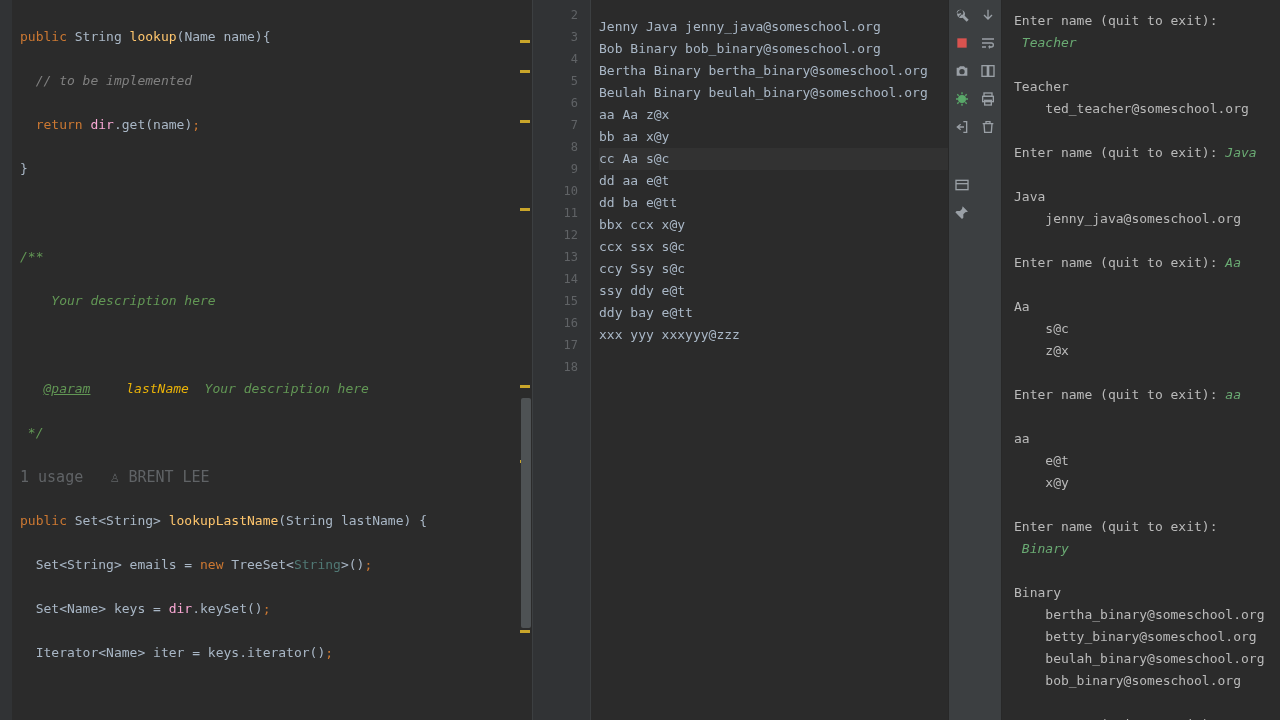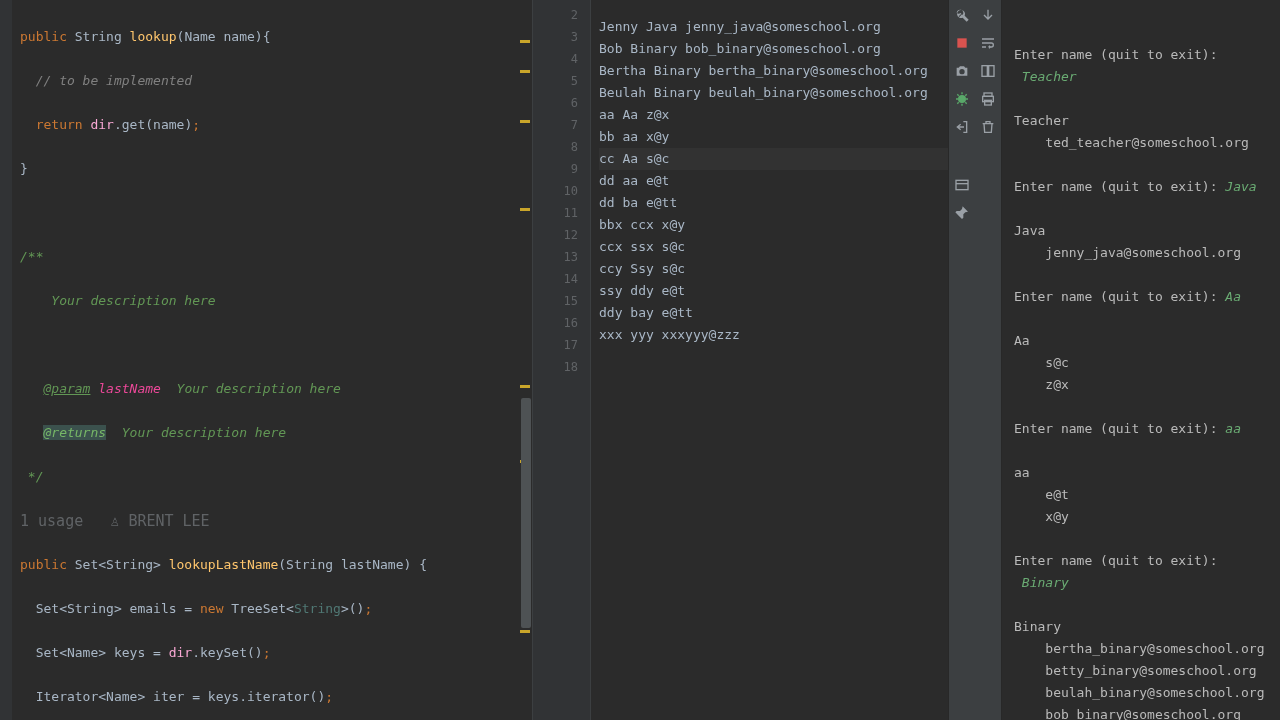--- a/index.html
+++ b/index.html
@@ -20,21 +20,21 @@
 
   
   .kw { color: #cc7832; }
   .type { color: #a9b7c6; }
   .fn { color: #ffc66d; }
   .field { color: #f9a8d4; }
   .comment { color: #808080; font-style: italic; }
   .doc { color: #629755; font-style: italic; }
   .doc-tag { color: #629755; font-style: italic; text-decoration: underline; }
   .doc-tag-hl { background: #3b514d; color: #77b767; font-style: italic; }
-  .doc-param { color: #ec4899; font-style: italic; }
+  .doc-param { color: #eab308; font-style: italic; margin-left: 28px; }
   .punct { color: #cc7832; }
   .paren { color: #a9b7c6; }
   .meta { color: #606366; font-size: 15px; font-style: normal; }
   .meta .icon { color: #606366; }
 
   
   .data-pane { flex: 0 0 416px; background: #2b2b2b; border-left: 1px solid #3c3f41; display: flex; }
   .data-gutter { flex: 0 0 58px; background: #313335; color: #606366; text-align: right; padding: 4px 12px 0 0; line-height: 22px; font-size: 12px; border-right: 1px solid #3c3f41;}
   .data-gutter div { height: 22px; }
   .data-content { flex: 1; padding: 16px 0 0 8px; line-height: 22px; position: relative; }
@@ -45,21 +45,21 @@
   .toolstrip { flex: 0 0 54px; background: #3c3f41; border-left: 1px solid #282828; border-right: 1px solid #282828; display: flex; flex-direction: column; }
   .toolcol { display: flex; }
   .tcol { flex: 1; display: flex; flex-direction: column; align-items: center; padding-top: 6px; gap: 10px; }
   .tbtn { width: 18px; height: 18px; display: flex; align-items: center; justify-content: center; color: #9aa0a6; cursor: pointer; }
   .tbtn svg { width: 16px; height: 16px; }
   .tbtn.red { color: #d9534f; }
   .tbtn.green { color: #59a869; }
   .tsep { height: 20px; }
 
   
-  .console-pane { flex: 1; background: #2b2b2b; padding: 10px 12px 0 12px; line-height: 22px; white-space: pre; overflow: hidden; margin-top: 34px; }
+  .console-pane { flex: 1; background: #2b2b2b; padding: 10px 12px 0 12px; line-height: 22px; white-space: pre; overflow: hidden; }
   .console-line { height: 22px; }
   .in-echo { color: #6aab73; font-style: italic; }
   .prompt-tx { color: #bababa; }
   .out-tx { color: #bababa; }
 </style>
 </head>
 <body>
 
 <div class="layout">
 
@@ -68,21 +68,20 @@
     <div class="editor-content">
 <div class="code-line"><span class="kw">public</span> <span class="type">String</span> <span class="fn">lookup</span><span class="paren">(Name name){</span></div>
 <div class="code-line">  <span class="comment">// to be implemented</span></div>
 <div class="code-line">  <span class="kw">return</span> <span class="field">dir</span><span>.get(name)</span><span class="punct">;</span></div>
 <div class="code-line"><span>}</span></div>
 <div class="code-line"></div>
 <div class="code-line"><span class="doc">/**</span></div>
 <div class="code-line"><span class="doc">    Your description here</span></div>
 <div class="code-line"></div>
 <div class="code-line">   <span class="doc-tag">@param</span> <span class="doc-param">lastName</span><span class="doc">  Your description here</span></div>
-<div class="code-line">   <span class="doc-tag-hl">@returns</span><span class="doc">  Your description here</span></div>
 <div class="code-line"><span class="doc"> */</span></div>
 <div class="code-line"><span class="meta"><span>1 usage</span>   <span class="icon">♙</span> <span>BRENT LEE</span></span></div>
 <div class="code-line"><span class="kw">public</span> <span>Set&lt;String&gt;</span> <span class="fn">lookupLastName</span><span class="paren">(String lastName) {</span></div>
 <div class="code-line"><span>  Set&lt;String&gt; emails =</span> <span class="kw">new</span> <span>TreeSet&lt;</span><span style="color:#507874">String</span><span>&gt;()</span><span class="punct">;</span></div>
 <div class="code-line"><span>  Set&lt;Name&gt; keys =</span> <span class="field">dir</span><span>.keySet()</span><span class="punct">;</span></div>
 <div class="code-line"><span>  Iterator&lt;Name&gt; iter = keys.iterator()</span><span class="punct">;</span></div>
 
 
 
 

